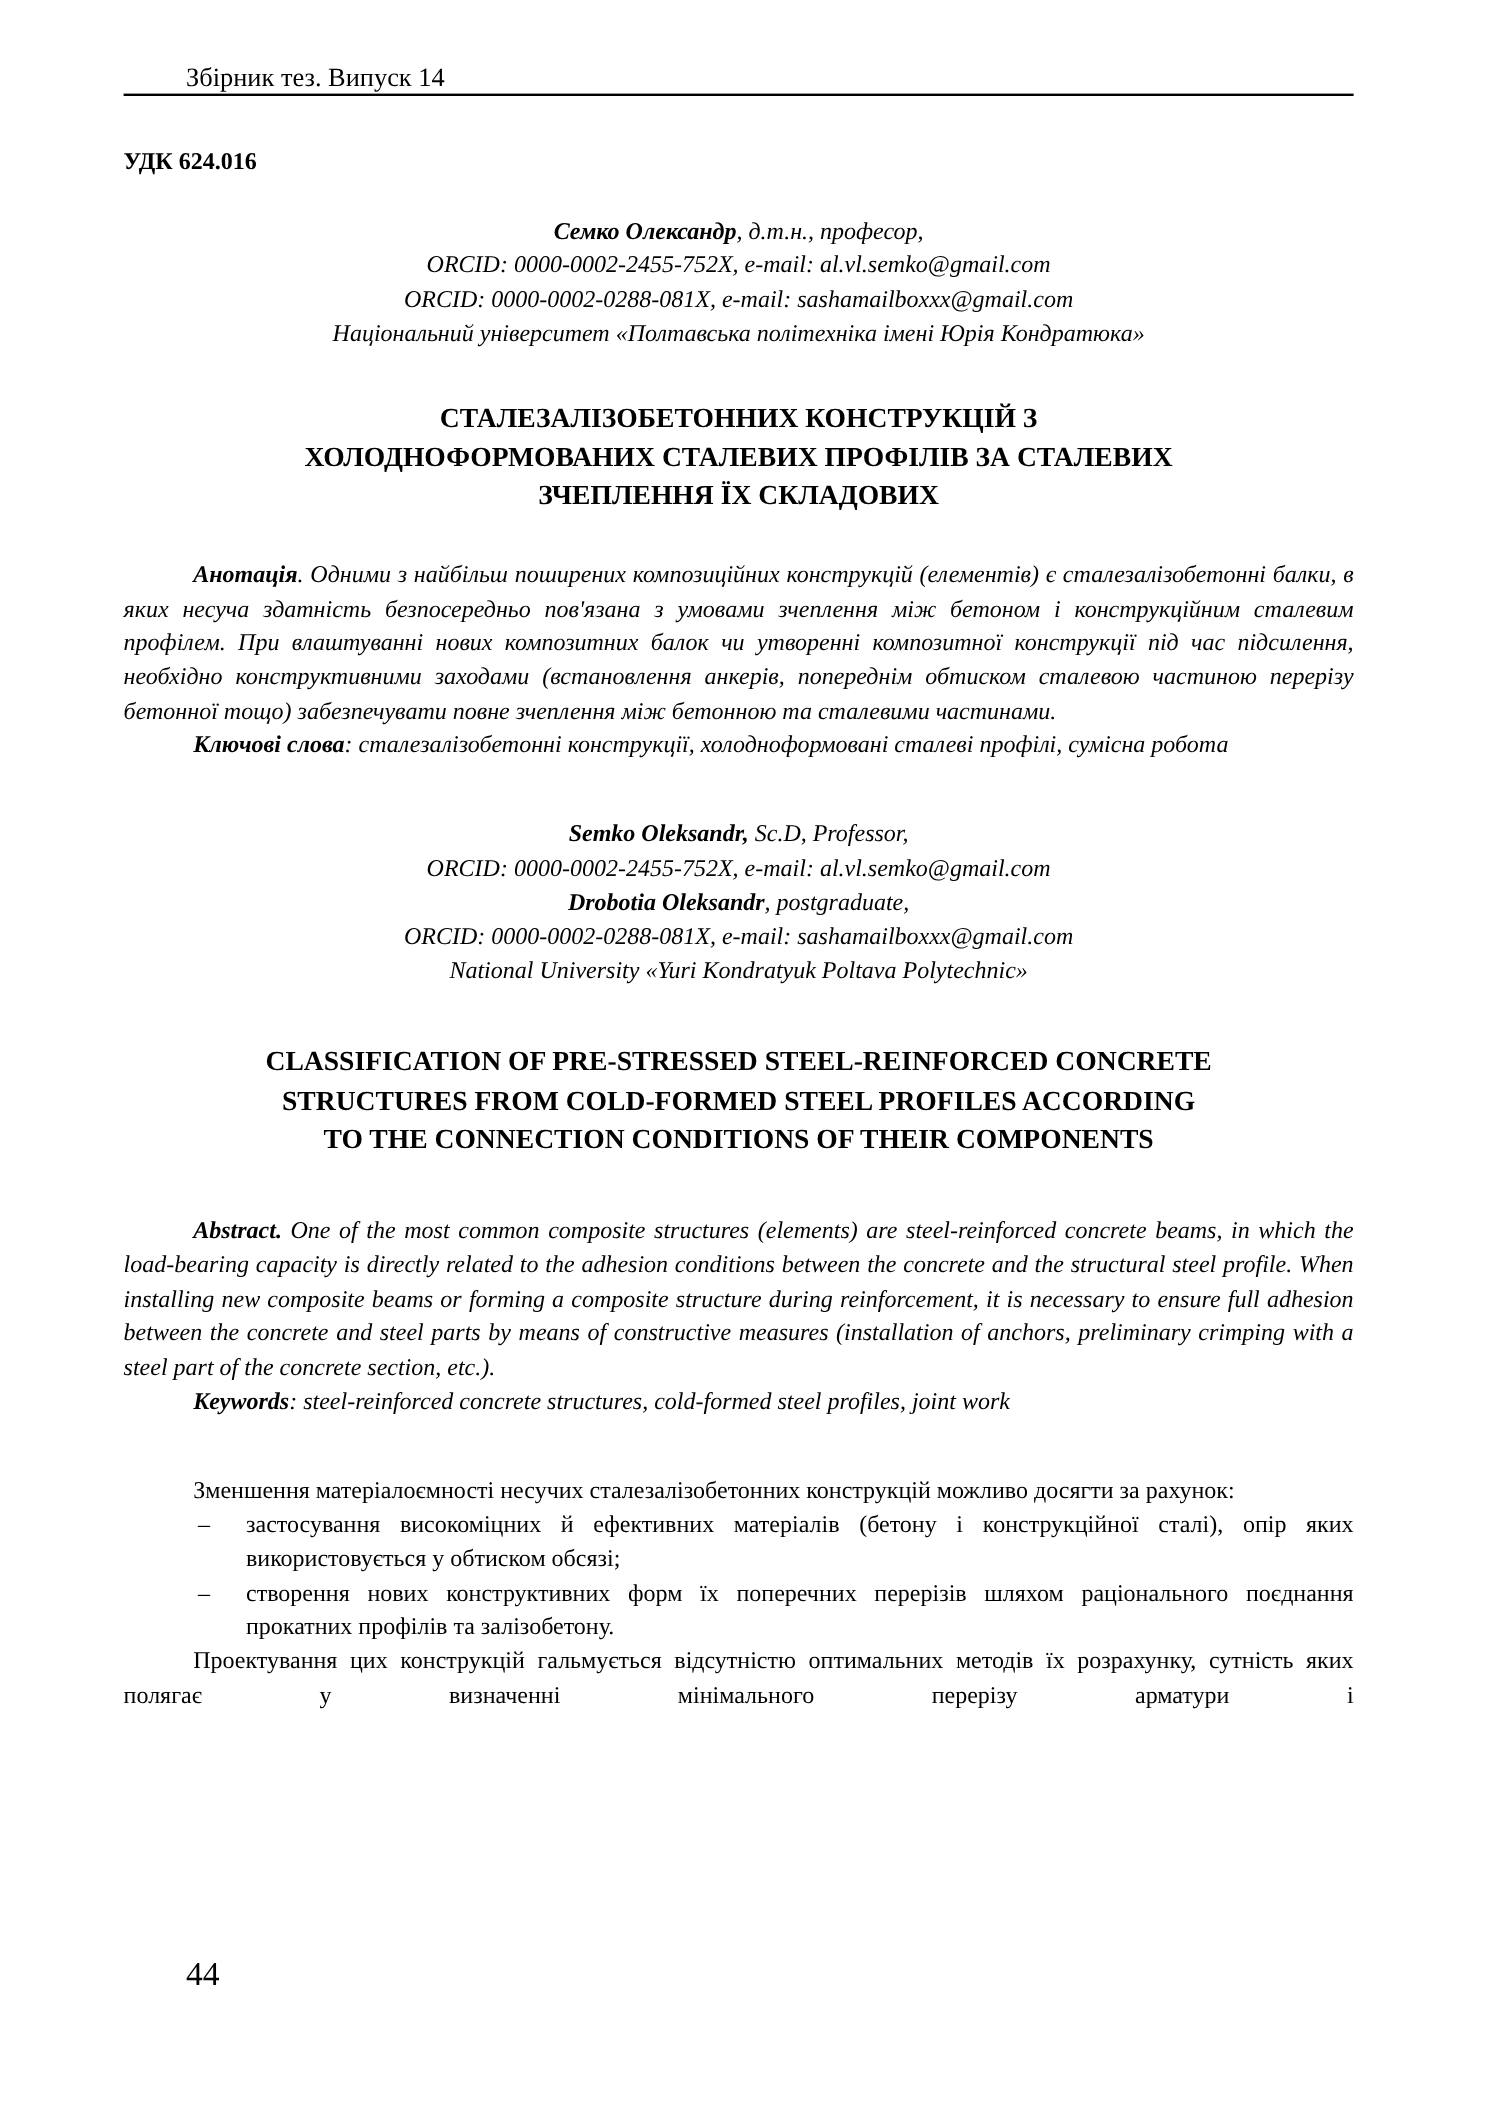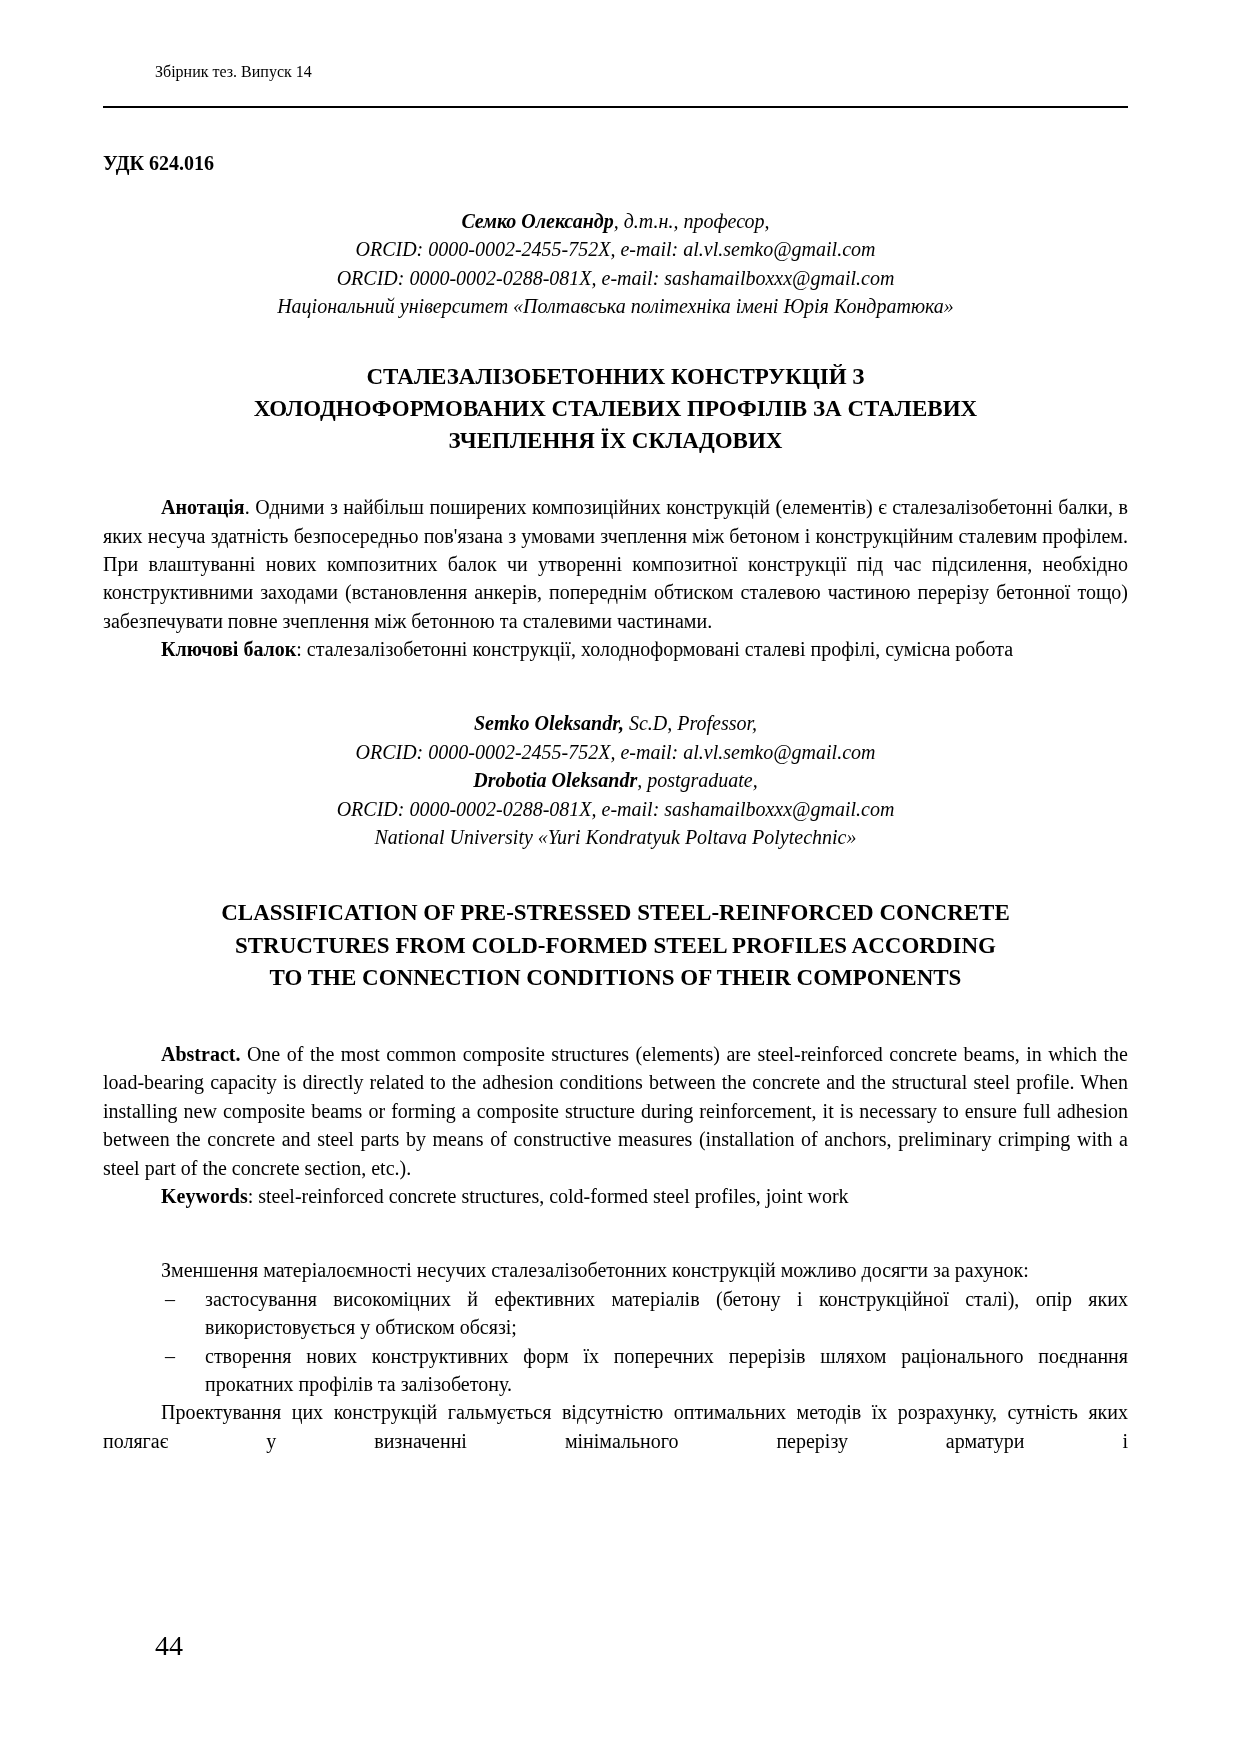--- a/index.html
+++ b/index.html
@@ -10,24 +10,23 @@
     box-sizing: border-box;
     margin: 0 auto;
     background: #ffffff;
     color: #000000;
     font-family: "Liberation Serif", serif;
     font-size: 20px;
     padding: 52px 112px 40px 103px;
     overflow: hidden;
   }
   .running-header {
-    font-size: 16px;
+    font-size: 22px;
     padding-left: 52px;
-    padding-bottom: 25px;
-    margin-top: 11px;
+    padding-bottom: 0;
   }
   .header-rule {
     border-bottom: 2px solid #000;
     width: 100%;
     height: 0;
   }
   .udc {
     margin: 44px 0 0 0;
     font-weight: bold;
     font-size: 20px;
@@ -40,20 +39,21 @@
     text-align: center;
     font-weight: bold;
     font-size: 23px;
     line-height: 1.4;
   }
   .main-title div { min-height: 1em; }
   .abstract { margin-top: 36px; }
   .jpara {
     margin: 0;
     text-align: justify;
+    font-style: italic;
     text-indent: 58px;
     line-height: 1.42;
   }
   .lead { font-weight: bold; }
   .kw { margin-top: 0; }
   .gap-lg { margin-top: 46px; }
   .body-para {
     margin: 0;
     text-align: justify;
     text-indent: 58px;
@@ -101,21 +101,21 @@
   </div>
 
   <div class="main-title">
     <div>СТАЛЕЗАЛІЗОБЕТОННИХ КОНСТРУКЦІЙ З</div>
     <div>ХОЛОДНОФОРМОВАНИХ СТАЛЕВИХ ПРОФІЛІВ ЗА СТАЛЕВИХ</div>
     <div>ЗЧЕПЛЕННЯ ЇХ СКЛАДОВИХ</div>
   </div>
 
   <div class="abstract">
     <p class="jpara"><span class="lead">Анотація</span><span>. Одними з найбільш поширених композиційних конструкцій (елементів) є сталезалізобетонні балки, в яких несуча здатність безпосередньо пов'язана з умовами зчеплення між бетоном і конструкційним сталевим профілем. При влаштуванні нових композитних балок чи утворенні композитної конструкції під час підсилення, необхідно конструктивними заходами (встановлення анкерів, попереднім обтиском сталевою частиною перерізу бетонної тощо) забезпечувати повне зчеплення між бетонною та сталевими частинами.</span></p>
-    <p class="jpara kw"><span class="lead">Ключові балок</span><span>: сталезалізобетонні конструкції, холодноформовані сталеві профілі, сумісна робота</span></p>
+    <p class="jpara kw"><span class="lead">Ключові слова</span><span>: сталезалізобетонні конструкції, холодноформовані сталеві профілі, сумісна робота</span></p>
   </div>
 
   <div class="right-block gap-lg">
     <p><span class="bname">Semko Oleksandr,</span><span> Sc.D, Professor,</span></p>
     <p>ORCID: 0000-0002-2455-752X, e-mail: al.vl.semko@gmail.com</p>
     <p><span class="bname">Drobotia Oleksandr</span><span>, postgraduate,</span></p>
     <p>ORCID: 0000-0002-0288-081X,  e-mail: sashamailboxxx@gmail.com</p>
     <p>National University «Yuri Kondratyuk  Poltava Polytechnic»</p>
   </div>
 

